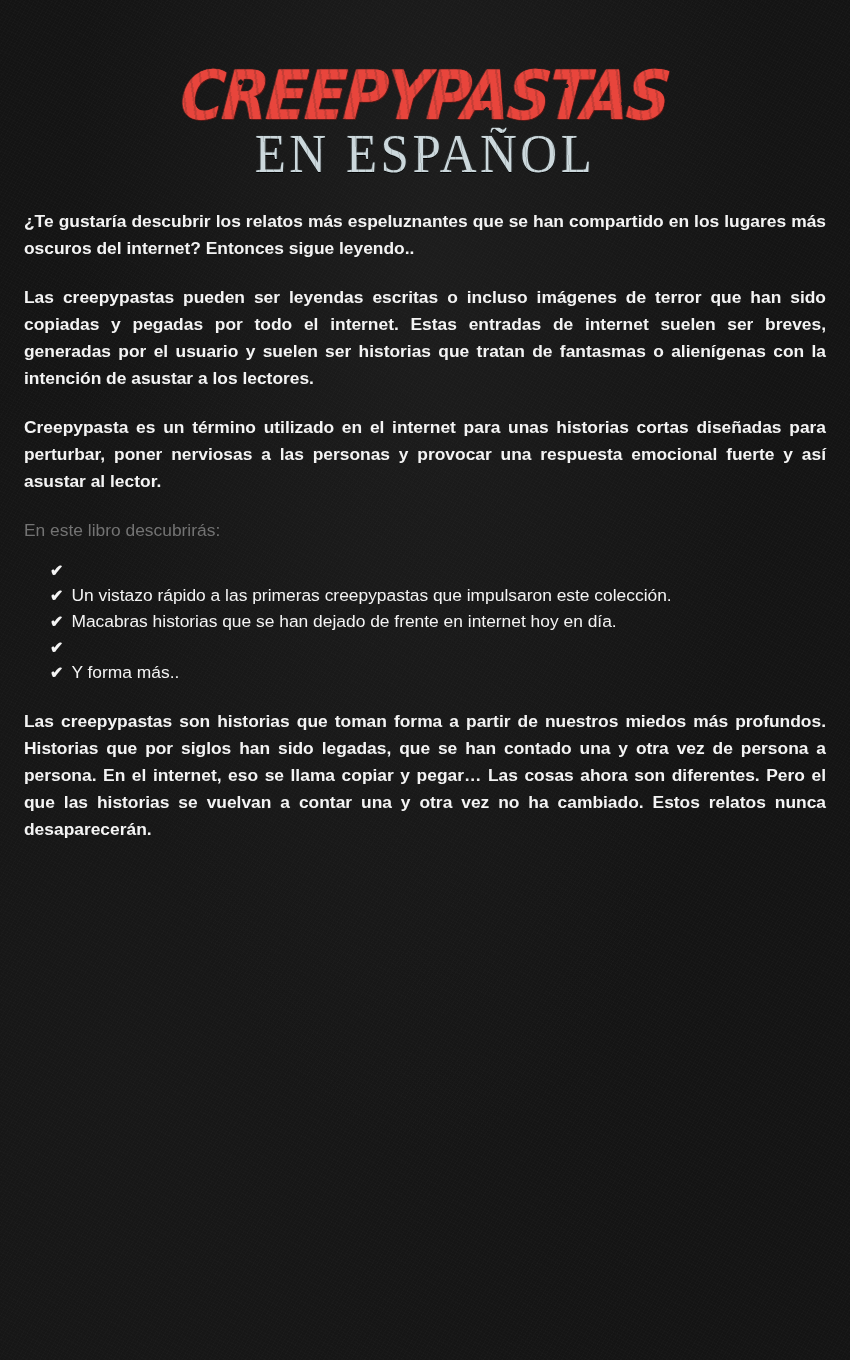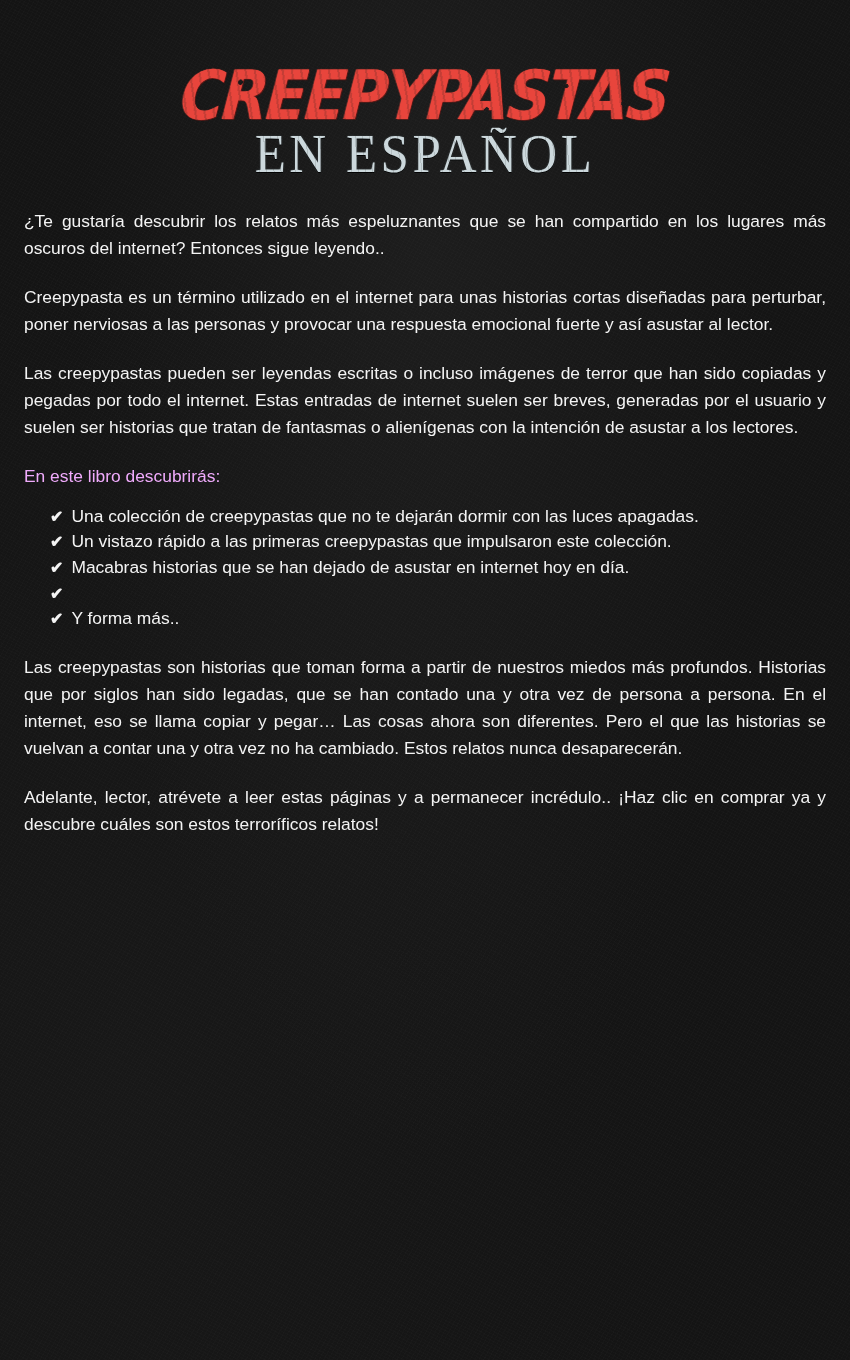--- a/index.html
+++ b/index.html
@@ -107,27 +107,28 @@
     padding-top: 28px;
     color: #f2f2f2;
   }
   .para {
     font-size: 17.4px;
     line-height: 27px;
     margin: 0 0 22px 0;
     text-align: justify;
     text-justify: inter-word;
     color: #f4f4f4;
+    font-weight: bold;
   }
 
   .lead-in {
     font-size: 17.4px;
     line-height: 27px;
     margin: 0 0 14px 0;
-    color: #f0abfc;
+    color: #737373;
   }
 
   .bullets {
     list-style: none;
     margin: 0 0 22px 0;
     padding: 0 0 0 26px;
   }
   .bullets li {
     font-size: 17.4px;
     line-height: 25.6px;
@@ -152,46 +153,44 @@
   <div class="title-block">
     <div class="title-main">CREEPYPASTAS</div>
     <div class="title-sub">EN ESPAÑOL</div>
   </div>
 
   <div class="copy">
 
     <p class="para">¿Te gustaría descubrir los relatos más espeluznantes que se han compartido en los lugares más oscuros del internet? Entonces sigue leyendo..</p>
 
 
+    <p class="para">Las creepypastas pueden ser leyendas escritas o incluso imágenes de terror que han sido copiadas y pegadas por todo el internet. Estas entradas de internet suelen ser breves, generadas por el usuario y suelen ser historias que tratan de fantasmas o alienígenas con la intención de asustar a los lectores.</p>
+
     <p class="para">Creepypasta es un término utilizado en el internet para unas historias cortas diseñadas para perturbar, poner nerviosas a las personas y provocar una respuesta emocional fuerte y así asustar al lector.</p>
-
-    <p class="para">Las creepypastas pueden ser leyendas escritas o incluso imágenes de terror que han sido copiadas y pegadas por todo el internet. Estas entradas de internet suelen ser breves, generadas por el usuario y suelen ser historias que tratan de fantasmas o alienígenas con la intención de asustar a los lectores.</p>
 
     <p class="lead-in">En este libro descubrirás:</p>
 
     <ul class="bullets">
       <li>
         <span class="tick">✔</span>
-        <span>Una colección de creepypastas que no te dejarán dormir con las luces apagadas.</span>
       </li>
       <li>
         <span class="tick">✔</span>
         <span>Un vistazo rápido a las primeras creepypastas que impulsaron este colección.</span>
       </li>
       <li>
         <span class="tick">✔</span>
-        <span>Macabras historias que se han dejado de asustar en internet hoy en día.</span>
+        <span>Macabras historias que se han dejado de frente en internet hoy en día.</span>
       </li>
       <li>
         <span class="tick">✔</span>
       </li>
       <li>
         <span class="tick">✔</span>
         <span>Y forma más..</span>
       </li>
     </ul>
 
     <p class="para">Las creepypastas son historias que toman forma a partir de nuestros miedos más profundos. Historias que por siglos han sido legadas, que se han contado una y otra vez de persona a persona. En el internet, eso se llama copiar y pegar… Las cosas ahora son diferentes. Pero el que las historias se vuelvan a contar una y otra vez no ha cambiado. Estos relatos nunca desaparecerán.</p>
 
-    <p class="para">Adelante, lector, atrévete a leer estas páginas y a permanecer incrédulo.. ¡Haz clic en comprar ya y descubre cuáles son estos terroríficos relatos!</p>
   </div>
 
 </div>
 
 </body></html>

